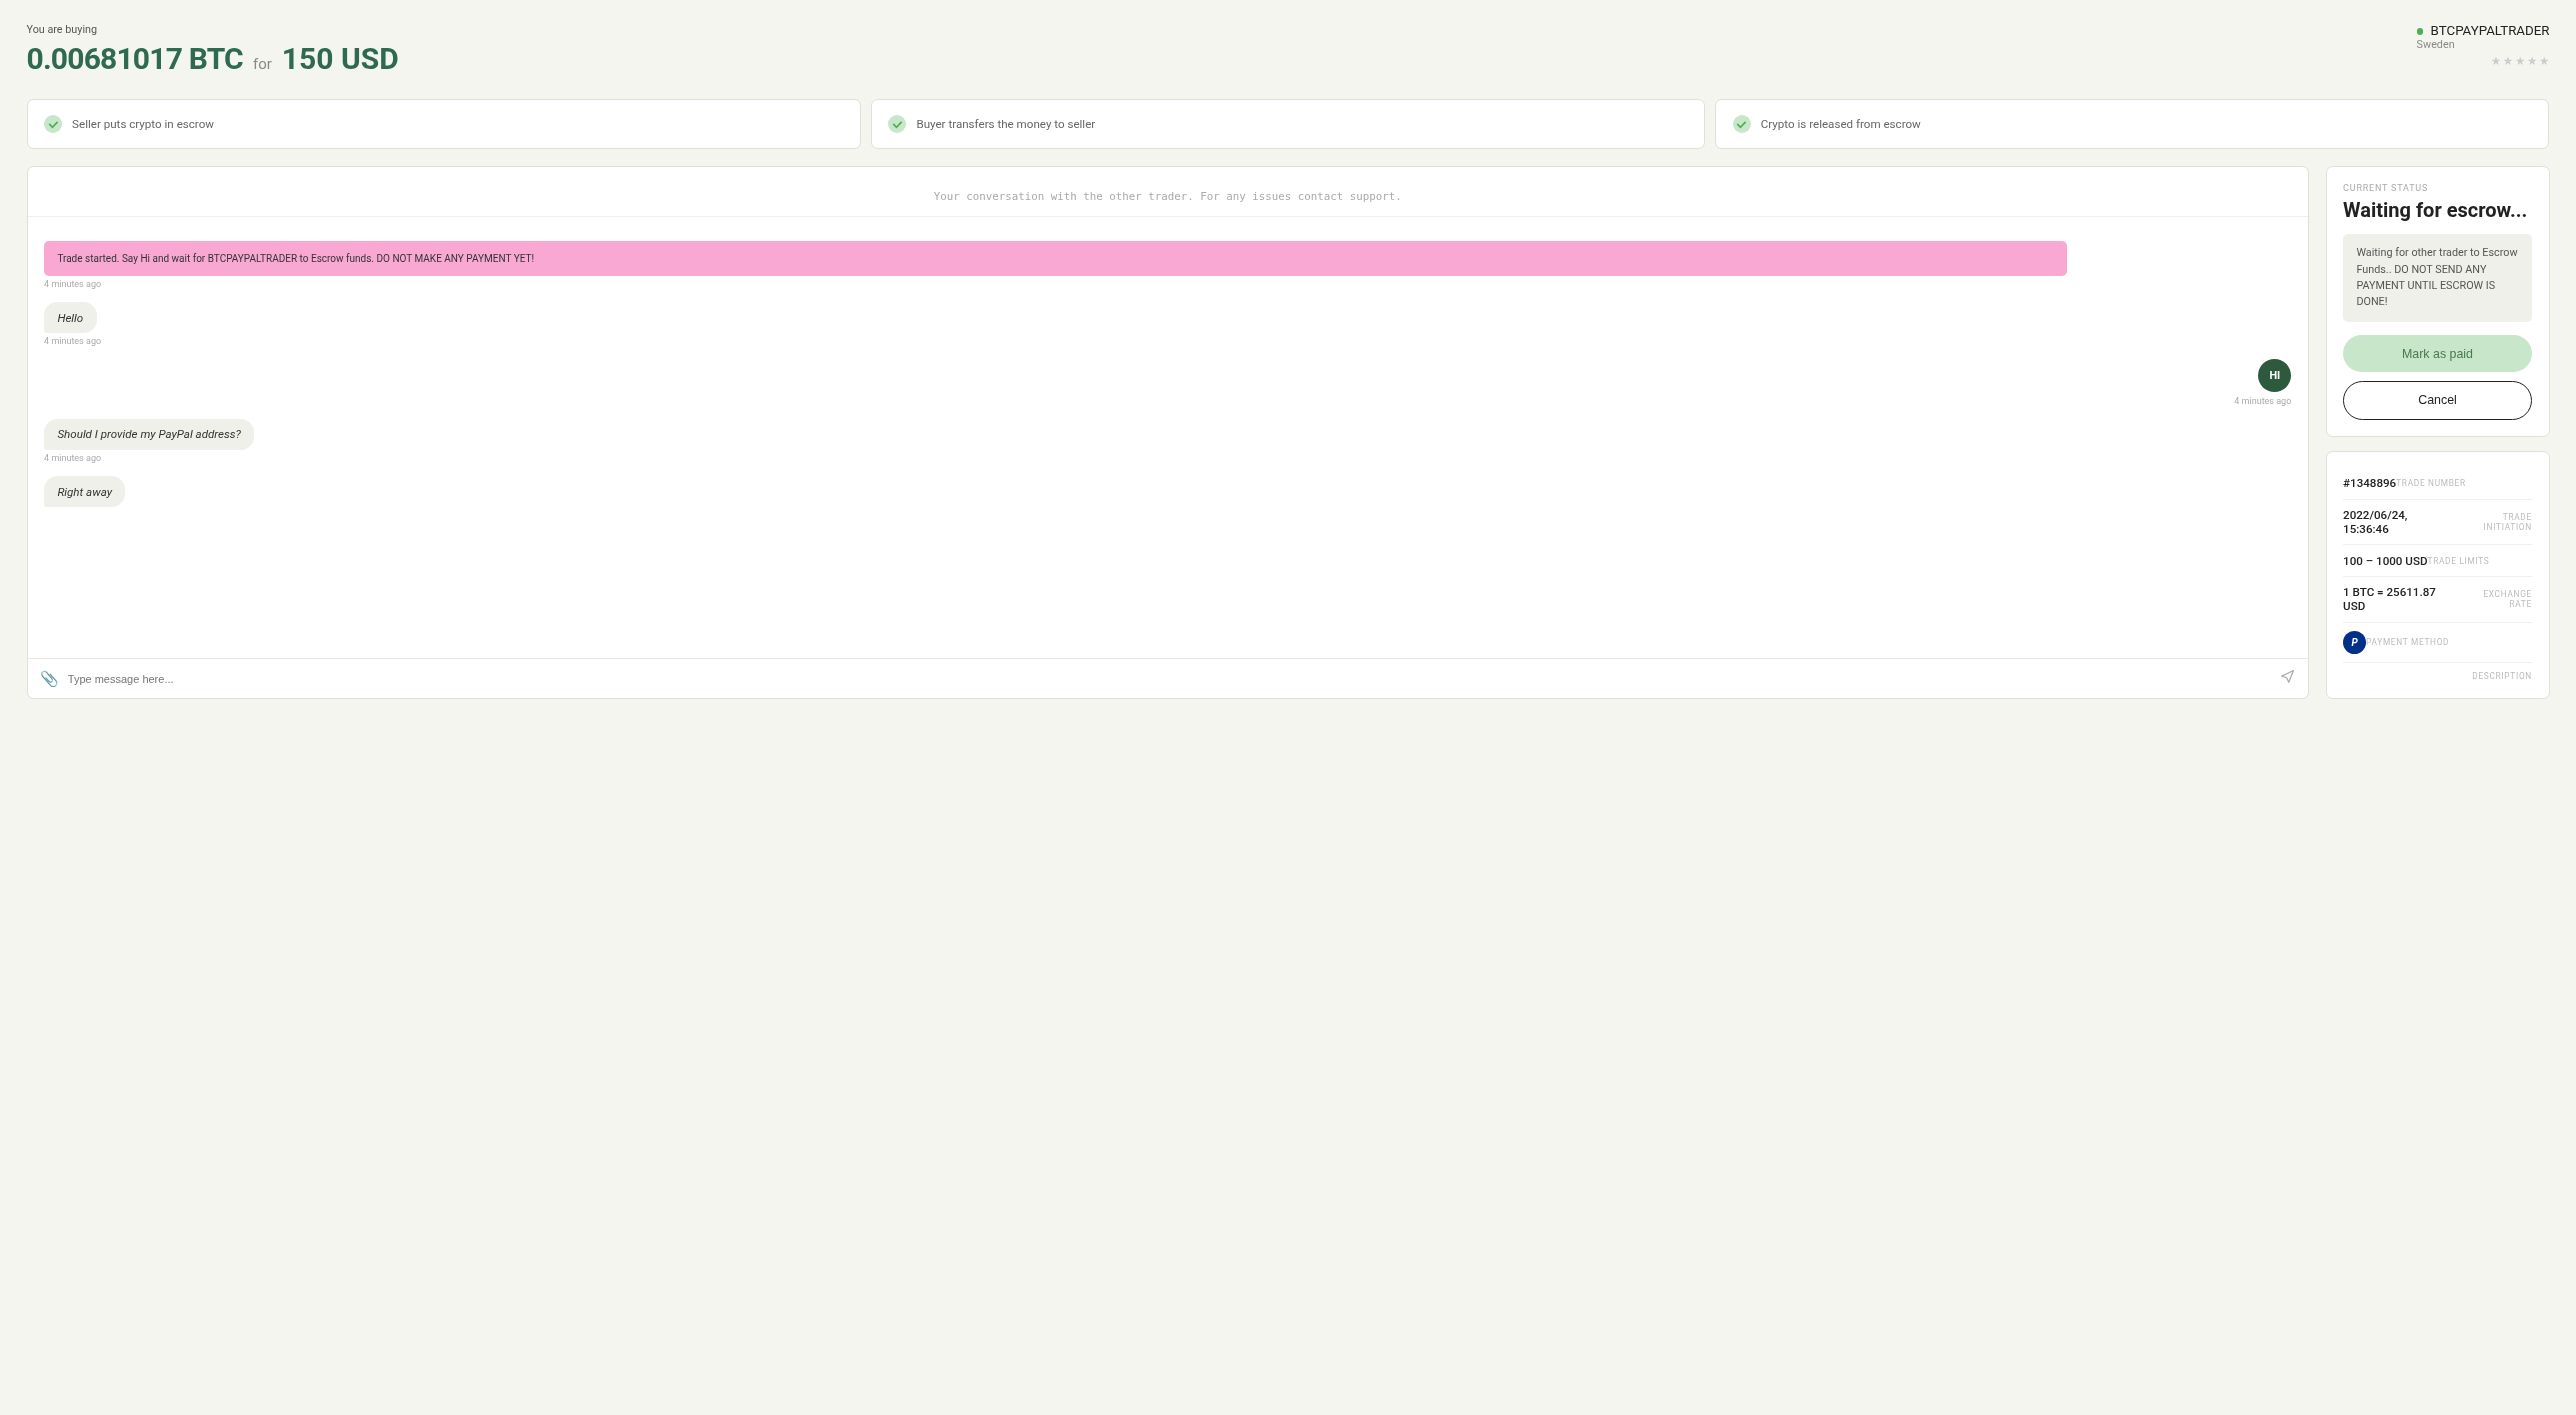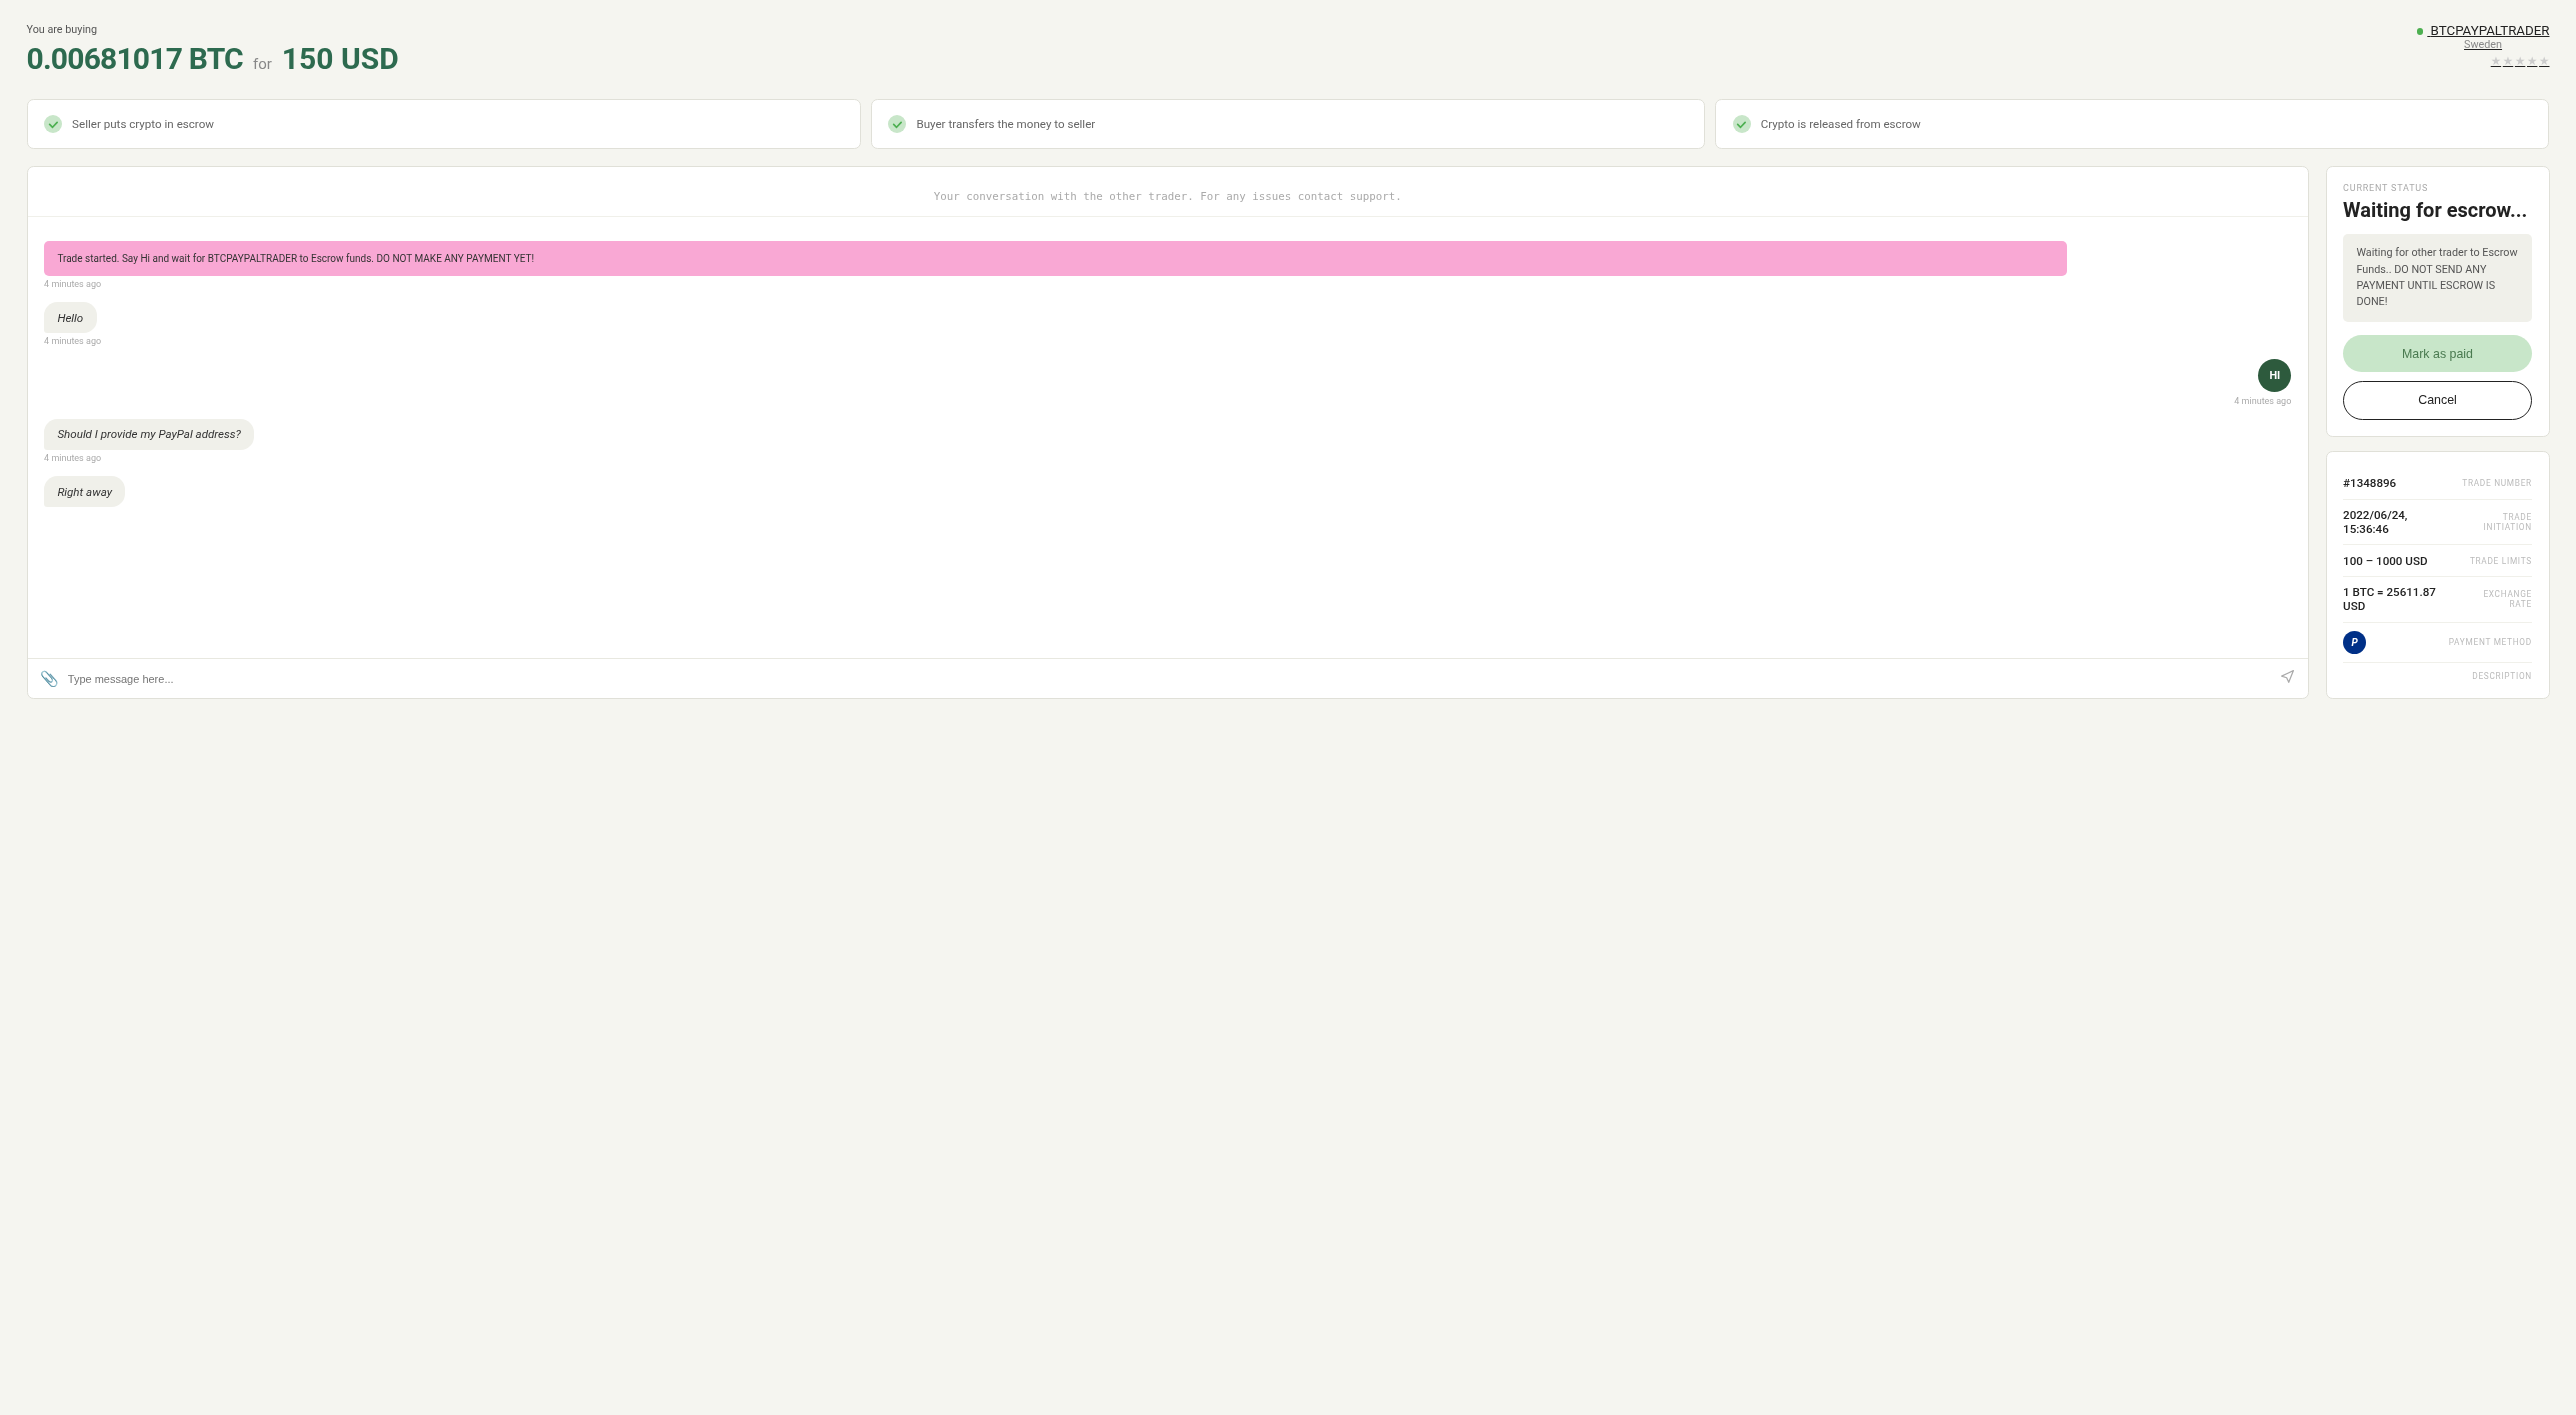--- a/index.html
+++ b/index.html
@@ -35,22 +35,21 @@
     .for-label {
       font-size: 15px;
       color: #888;
     }
     .usd-amount {
       font-size: 30px;
       font-weight: 700;
       color: #2d6a4f;
     }
     .trader-info {
-      text-align: center;
-      text-decoration: underline;
+      text-align: left;
     }
     .trader-dot {
       display: inline-block;
       width: 6.6px;
       height: 6.6px;
       background: #4caf50;
       border-radius: 50%;
       margin-right: 4.1px;
     }
     .trader-country {
@@ -255,21 +254,20 @@
       cursor: pointer;
     }
     .trade-details {
       background: #fff;
       border: 0.8px solid #e0e0d8;
       border-radius: 6.6px;
       padding: 16.6px;
     }
     .trade-detail-row {
       display: flex;
-      justify-content: space-between;
       align-items: center;
       padding: 8.3px 0;
       border-bottom: 0.8px solid #f0f0ea;
     }
     .trade-detail-row:last-child {
       border-bottom: none;
     }
     .detail-value {
       font-size: 11.6px;
       color: #222;

